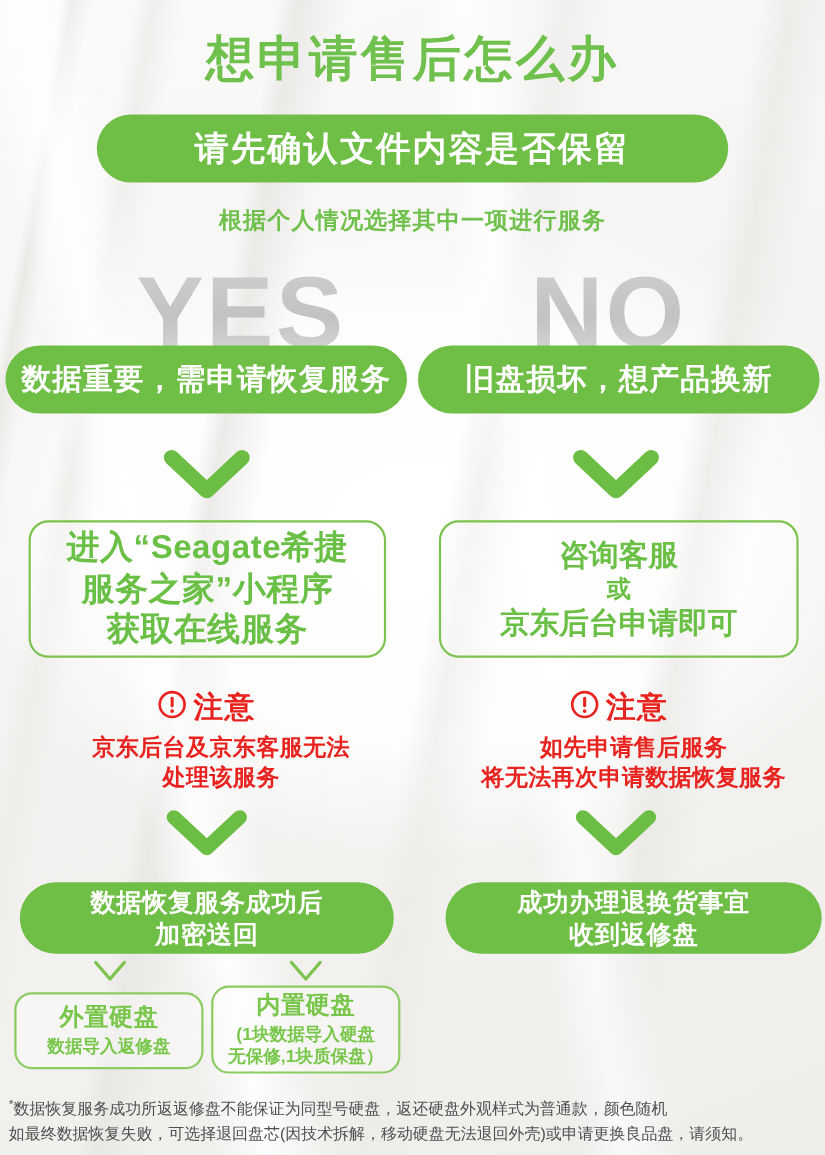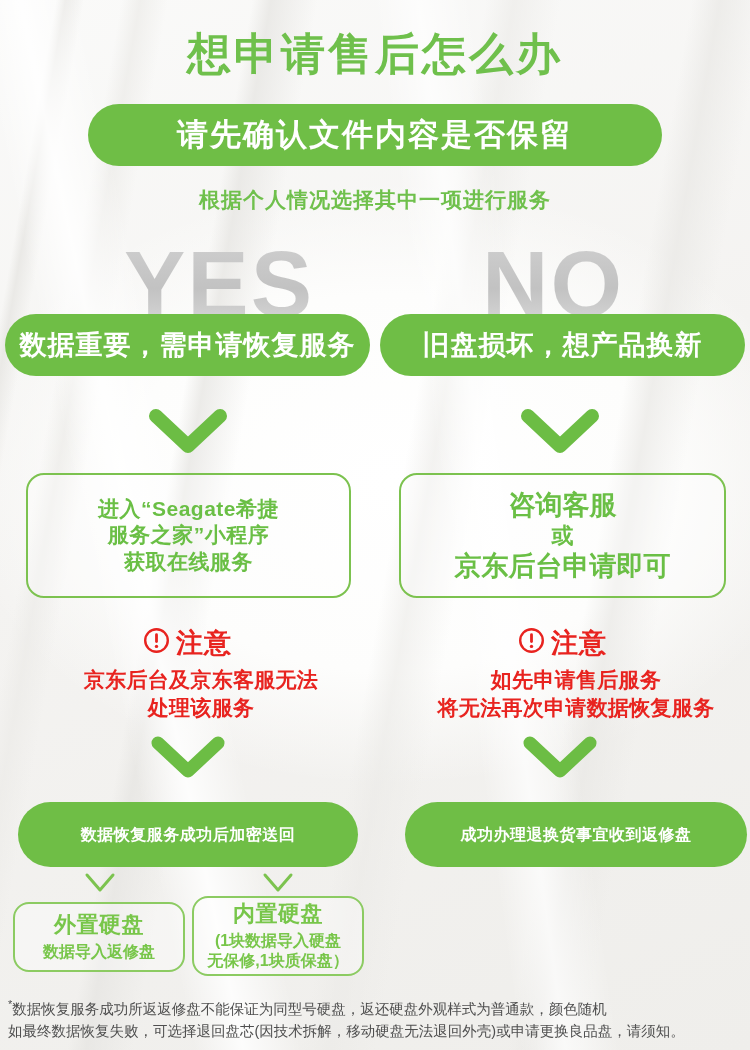--- a/index.html
+++ b/index.html
@@ -106,21 +106,21 @@
     background:rgba(255,255,255,.30);
     display:flex; flex-direction:column;
     align-items:center; justify-content:center;
     color:#6abf45;
     font-weight:bold;
     text-align:center;
   }
   .outline-box .ln{ line-height:1.26; white-space:nowrap; }
 
   .box-step{ left:26px; top:473px; width:325px; }
-  .col-left .box-step{ height:125px; font-size:21px; letter-spacing:.5px; }
+  .col-left .box-step{ height:125px; font-size:30px; letter-spacing:.5px; }
   .col-right .box-step{ left:24px; top:473px; width:327px; height:125px;text-align:right; }
 
   .col-right .box-step .ln.a{ font-size:27px; }
   .col-right .box-step .ln.b{ font-size:22px; font-weight:bold; }
   .col-right .box-step .ln.c{ font-size:27px; }
 
   
   .warn{
     position:absolute; top:627px; width:375px; left:0;
     text-align:center;
@@ -139,24 +139,24 @@
     letter-spacing:.3px;
     padding-left:27px;
   }
 
   
   .result-pill{
     position:absolute; top:802px;
     height:65px;
     background:#6fbe46;
     border-radius:33px;
-    display:flex; flex-direction:row;
+    display:flex; flex-direction:column;
     align-items:center; justify-content:center;
     color:#ffffff;
-    font-size:16px; font-weight:bold; line-height:1.25;
+    font-size:23px; font-weight:bold; line-height:1.25;
     letter-spacing:.5px;
   }
   .col-left .result-pill{ left:18px; width:340px; }
   .col-right .result-pill{ left:30px; width:342px; }
 
   
   .small-box{
     position:absolute;
     border:2px solid #8ccb62;
     border-radius:16px;

